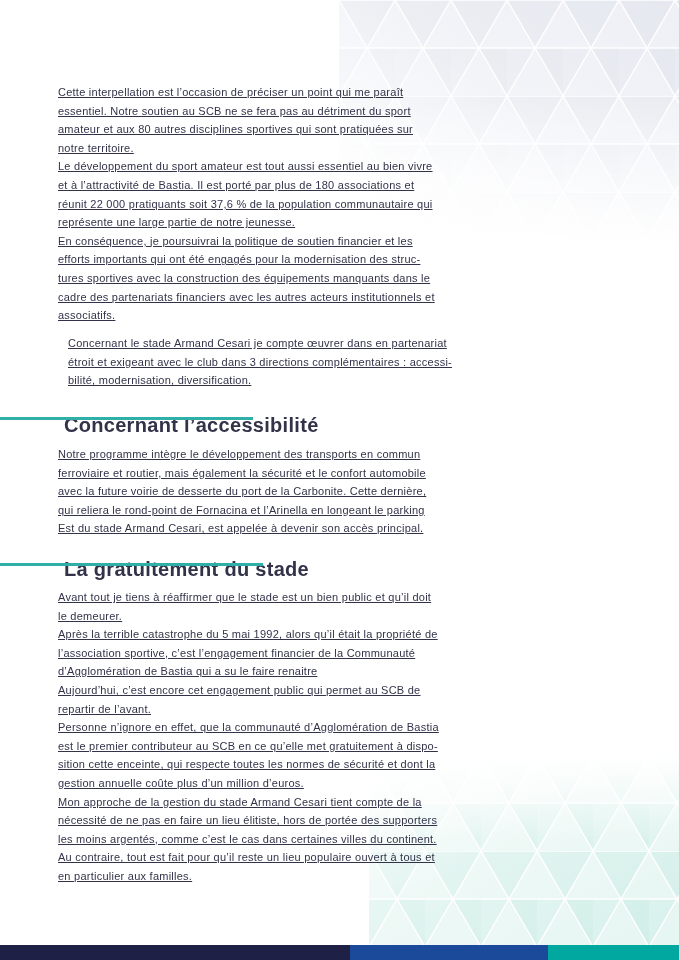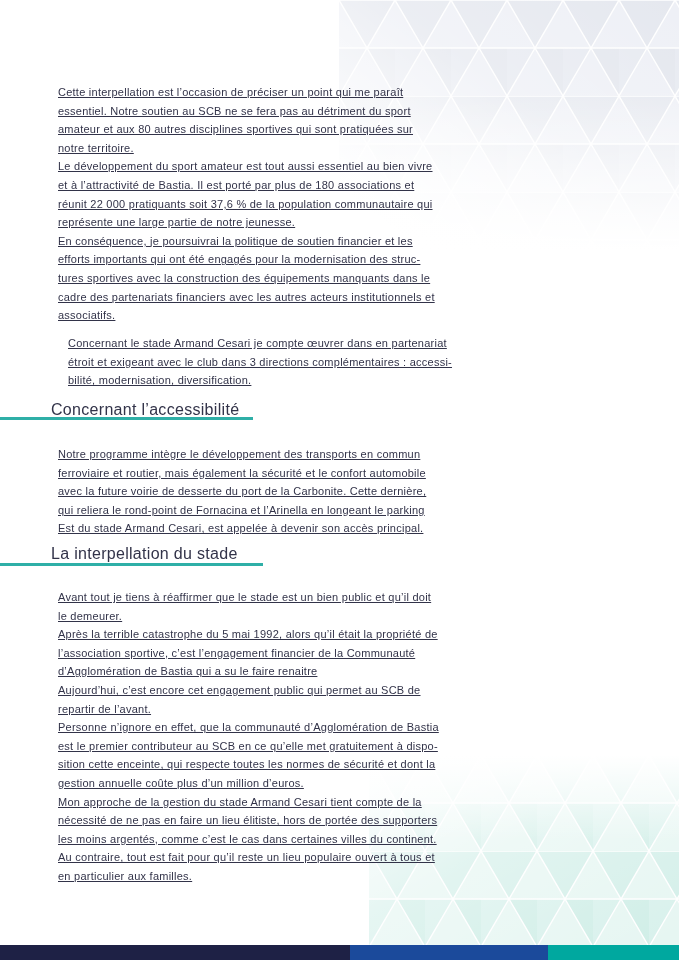--- a/index.html
+++ b/index.html
@@ -25,23 +25,23 @@
     line-height: 18.6px;
     letter-spacing: 0.25px;
     color: var(--color-text, #323349);
     white-space: pre-line;
     z-index: 2;
     text-decoration: underline;
   }
   .section-heading {
     position: absolute;
     left: 48px;
-    margin: 3px;
-    font-size: 16px;
-    font-weight: 400;
+    margin: 16px;
+    font-size: 20px;
+    font-weight: 700;
     letter-spacing: 0.3px;
     color: var(--color-text, #323349);
     z-index: 2;
   }
   .heading-underline {
     position: absolute;
     left: 0; height: 3px;
     background: var(--color-heading-underline, #2fafa7);
     z-index: 2;
   }
@@ -138,21 +138,21 @@
 
     <h2 id="heading-access" class="section-heading">Concernant l’accessibilité</h2>
     <div id="rule-1" class="heading-underline"></div>
 
     <p id="block-access" class="doc-block">Notre programme intègre le développement des transports en commun
 ferroviaire et routier, mais également la sécurité et le confort automobile
 avec la future voirie de desserte du port de la Carbonite. Cette dernière,
 qui reliera le rond-point de Fornacina et l’Arinella en longeant le parking
 Est du stade Armand Cesari, est appelée à devenir son accès principal.</p>
 
-    <h2 id="heading-modern" class="section-heading">La interpellation du stade</h2>
+    <h2 id="heading-modern" class="section-heading">La gratuitement du stade</h2>
     <div id="rule-2" class="heading-underline"></div>
 
     <p id="block-modern" class="doc-block">Avant tout je tiens à réaffirmer que le stade est un bien public et qu’il doit
 le demeurer.
 Après la terrible catastrophe du 5 mai 1992, alors qu’il était la propriété de
 l’association sportive, c’est l’engagement financier de la Communauté
 d’Agglomération de Bastia qui a su le faire renaitre
 Aujourd’hui, c’est encore cet engagement public qui permet au SCB de
 repartir de l’avant.
 Personne n’ignore en effet, que la communauté d’Agglomération de Bastia

